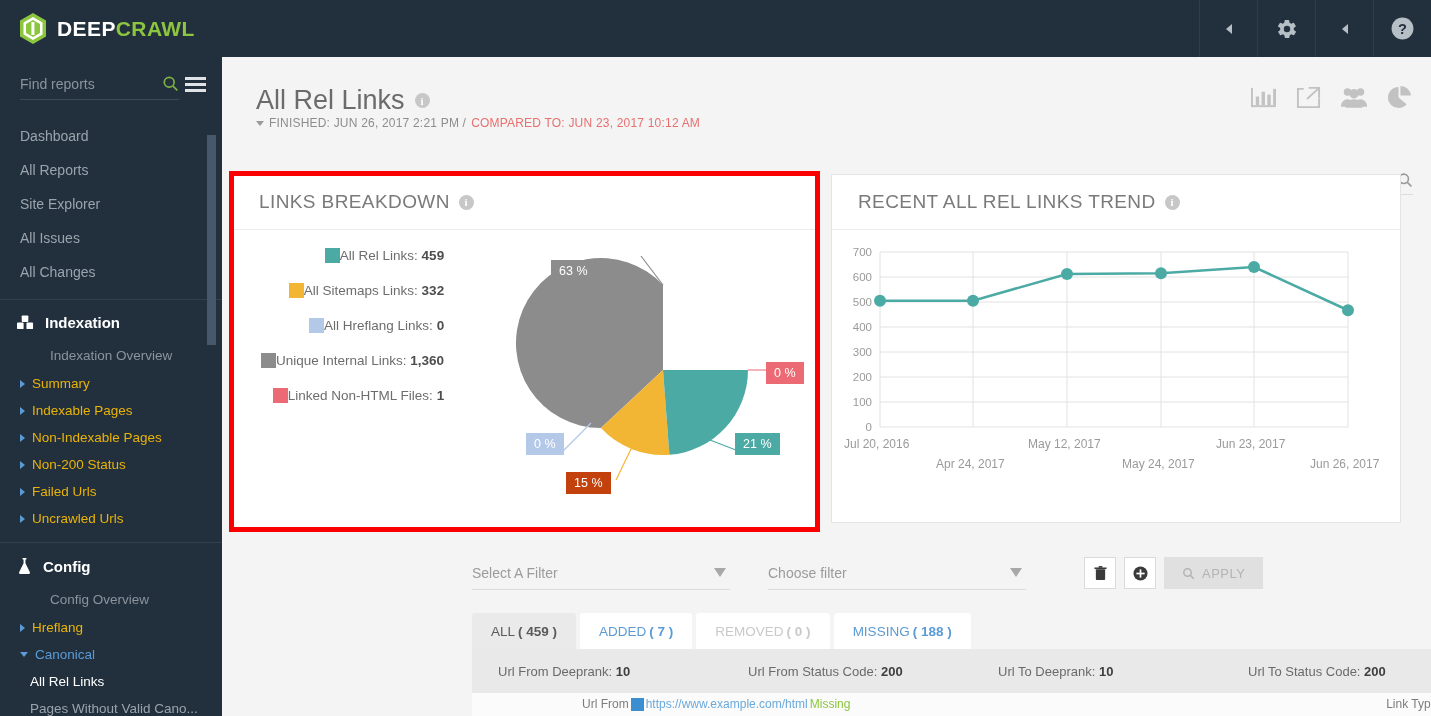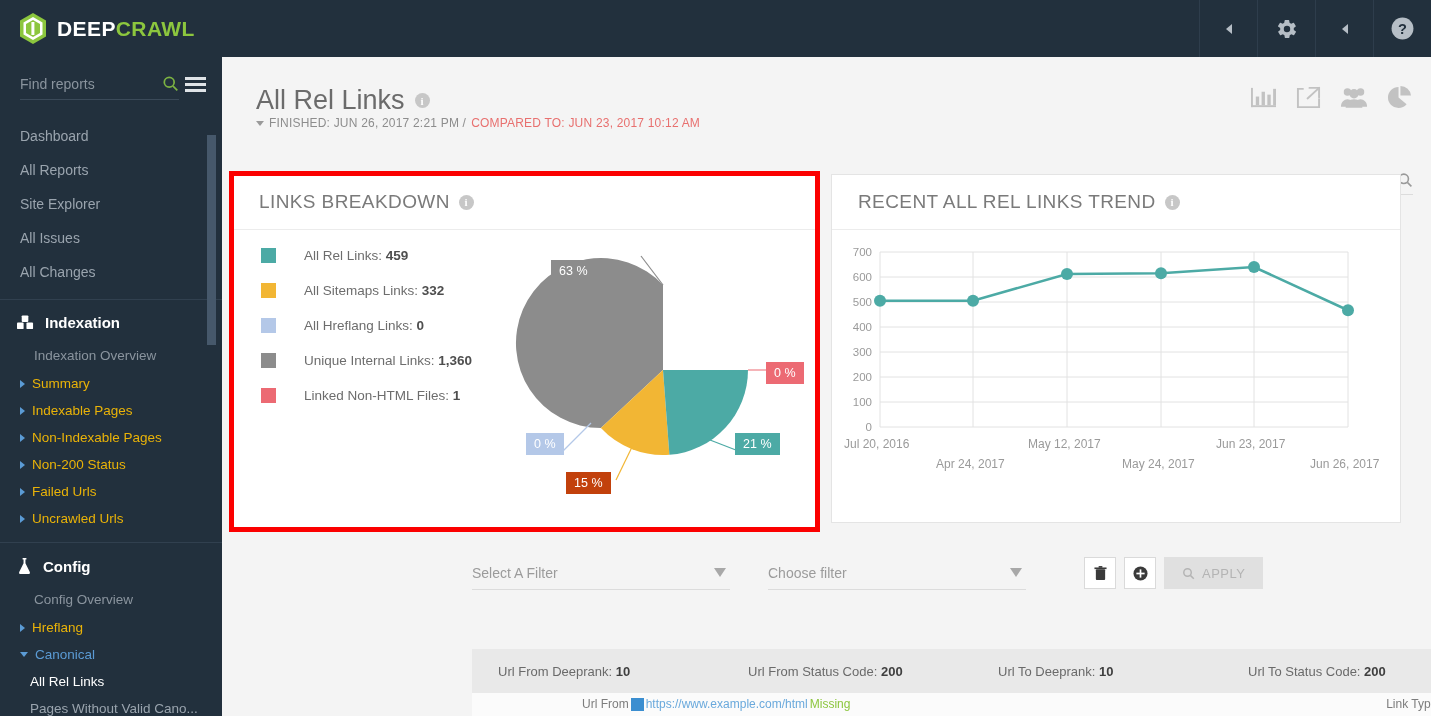--- a/index.html
+++ b/index.html
@@ -47,21 +47,21 @@
   .sb-nav { padding-top: 8px; }
   .sb-link {
     display: block; padding: 9px 20px; font-size: 14px; color: #9aa4ae; cursor: pointer;
   }
   .sb-divider { height: 1px; background: #31404f; margin: 10px 0 0 0; }
   .sb-group-head {
     display: flex; align-items: center; gap: 10px; padding: 14px 20px 10px 16px;
     color: #ffffff; font-size: 15px; font-weight: bold;
   }
   .sb-sub {
-    display: block; padding: 7px 34px; font-size: 13.5px; color: #8a949e; cursor: pointer;
+    display: block; padding: 7px 16px; font-size: 13.5px; color: #8a949e; cursor: pointer; margin-left: 34px;
   }
   .sb-item {
     display: flex; align-items: center; gap: 7px; padding: 6px 20px;
     font-size: 13.5px; color: #eab308; cursor: pointer;
   }
   .sb-item.expanded { color: #5b9bd5; }
   .tri-right { width:0;height:0;border-top:4px solid transparent;border-bottom:4px solid transparent;border-left:5px solid #5b9bd5; }
   .tri-down { width:0;height:0;border-left:4px solid transparent;border-right:4px solid transparent;border-top:5px solid #5b9bd5; }
   .sb-leaf { display:block; padding: 6px 20px 6px 30px; font-size: 13.5px; color:#9aa4ae; cursor:pointer; }
   .sb-leaf.active { color: #ffffff; }
@@ -98,21 +98,21 @@
   .panel { background: #fff; border: 1px solid #e4e4e4; }
   .panel-left { width: 585px; height: 355px; outline: 5px solid #fb0000; outline-offset: -2px; margin-left: 4px; }
   .panel-right { width: 570px; height: 349px; }
   .panel-head {
     height: 55px; display: flex; align-items: center; gap: 9px; padding: 0 0 0 26px;
     border-bottom: 1px solid #ececec; font-size: 19px; color: #7a7a7a; letter-spacing: .4px;
   }
   .panel-body { position: relative; }
 
   .legend { position: absolute; top: 18px; left: 28px; }
-  .legend-row { display: flex; align-items: center; gap: 28px; margin-bottom: 20px; font-size: 13.5px; color: #6d6d6d; }
+  .legend-row { display: flex; align-items: center; gap: 0; margin-bottom: 20px; font-size: 13.5px; color: #6d6d6d; justify-content: flex-end; }
   .legend-sw { width: 15px; height: 15px; flex: none; }
   .legend-val { font-weight: bold; color: #4e4e4e; }
 
   .pie-wrap { position: absolute; top: 10px; left: 280px; width: 300px; height: 280px; }
   .pie-label {
     position: absolute; color: #fff; font-size: 12.5px; padding: 4px 8px; white-space: nowrap;
   }
 
   .trend-wrap { position: absolute; top: 6px; left: 0; width: 568px; height: 280px; }
 
@@ -468,20 +468,38 @@
         <div class="apply-btn">
           <svg width="13" height="13" viewBox="0 0 16 16">
             <circle cx="6.8" cy="6.8" r="4.6" fill="none" stroke="#b4b4b4" stroke-width="1.8"></circle>
             <line x1="10.3" y1="10.3" x2="14.5" y2="14.5" stroke="#b4b4b4" stroke-width="1.8"></line>
           </svg>
           <span>APPLY</span>
         </div>
       </div>
     </div>
 
+    <div class="tabs">
+      <div class="tab active">
+        <span>ALL</span>
+          <b>( 459 )</b>
+      </div>
+      <div class="tab">
+        <span>ADDED</span>
+          <b>( 7 )</b>
+      </div>
+      <div class="tab disabled">
+        <span>REMOVED</span>
+          <b>( 0 )</b>
+      </div>
+      <div class="tab">
+        <span>MISSING</span>
+          <b>( 188 )</b>
+      </div>
+    </div>
 
     <div class="table-wrap">
 
       <div class="meta-strip">
         <span class="meta-cell">
           <span>Url From Deeprank:</span>
           <b>10</b>
         </span>
         <span class="meta-cell">
           <span>Url From Status Code:</span>

